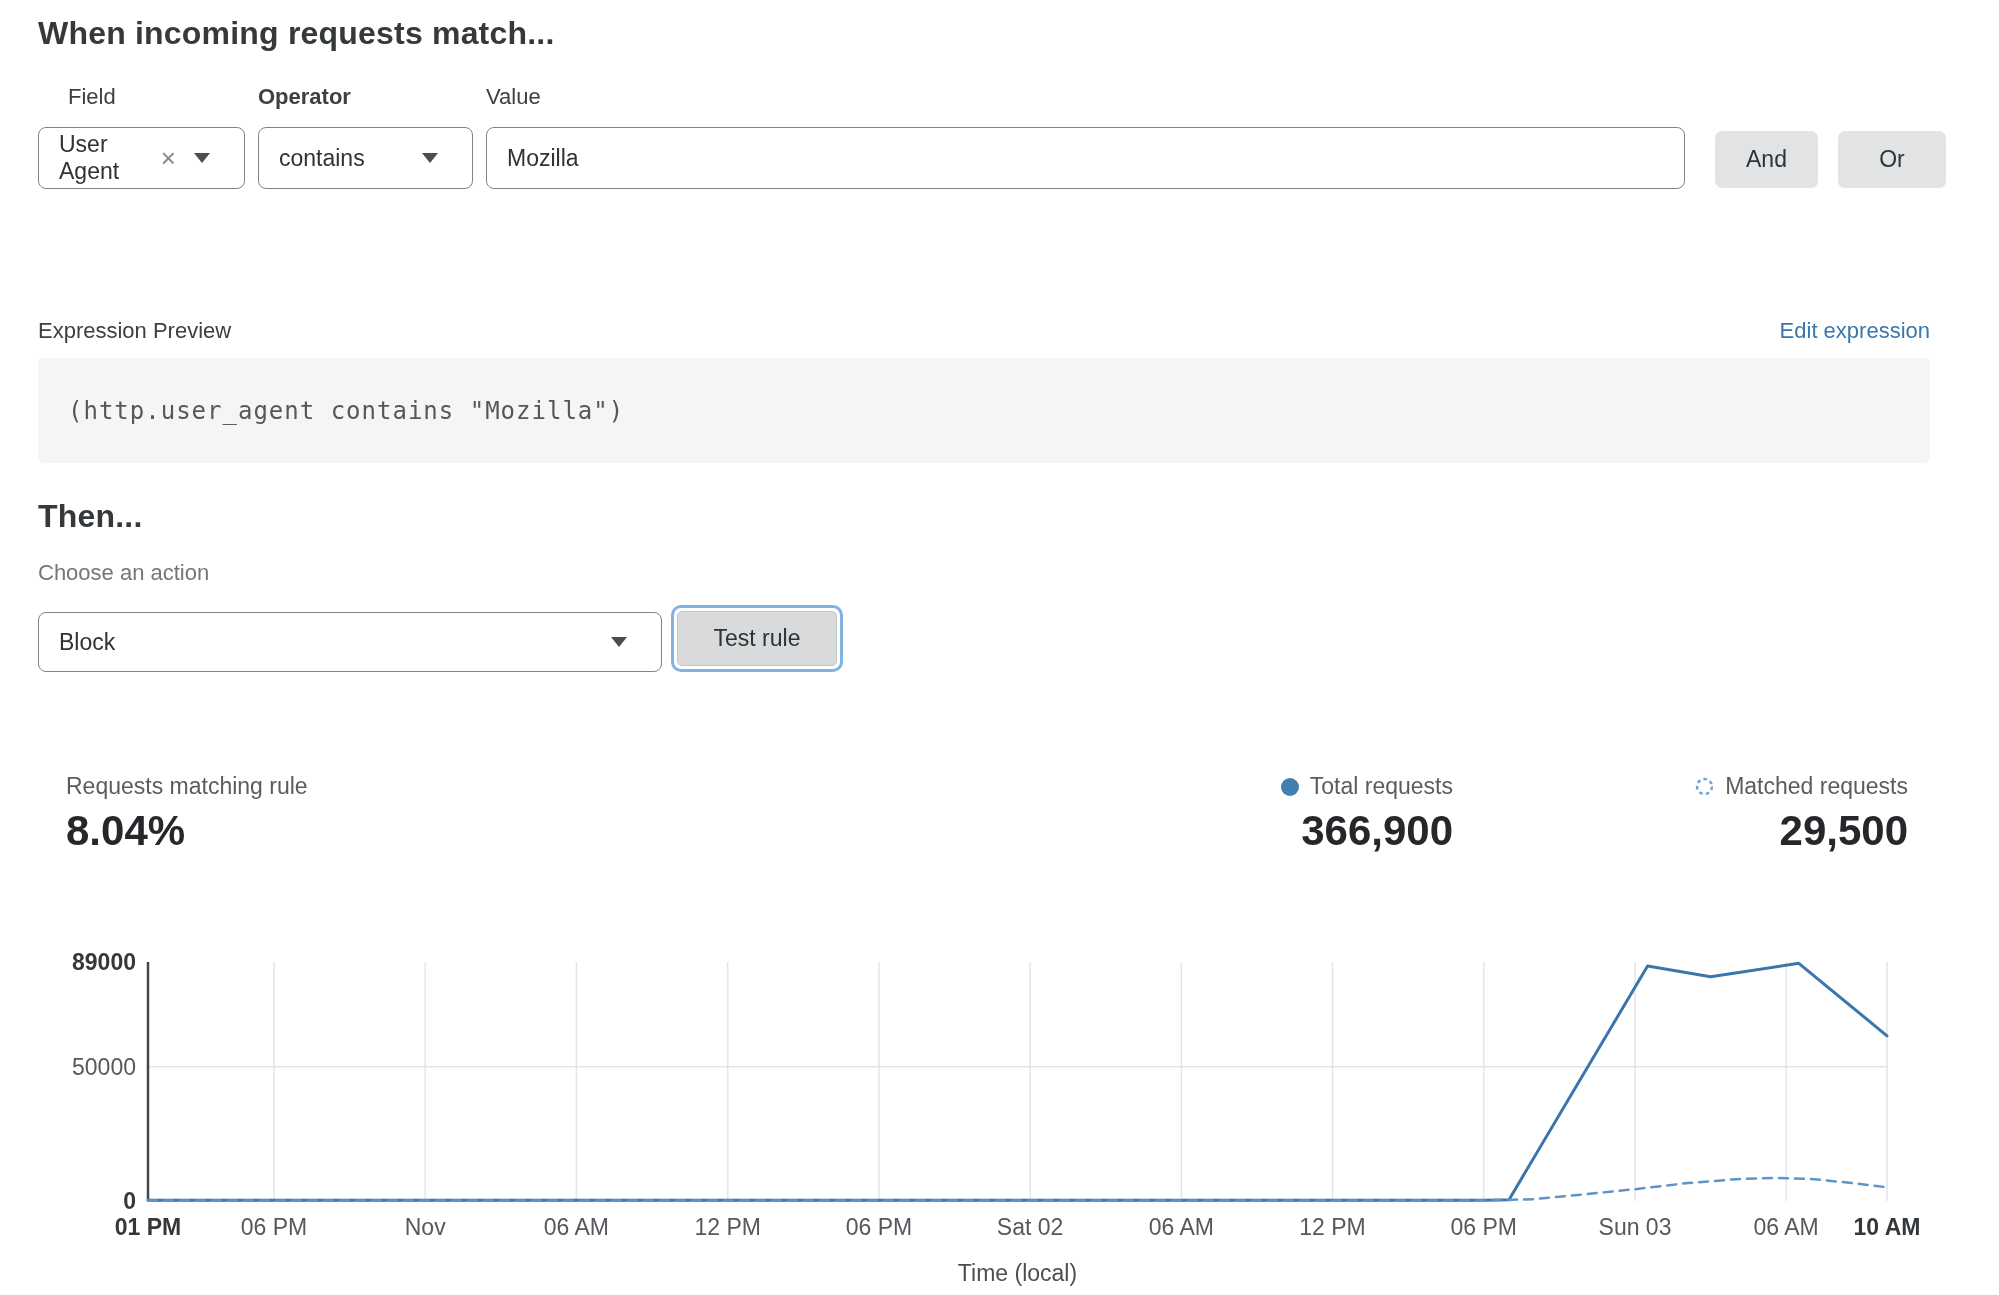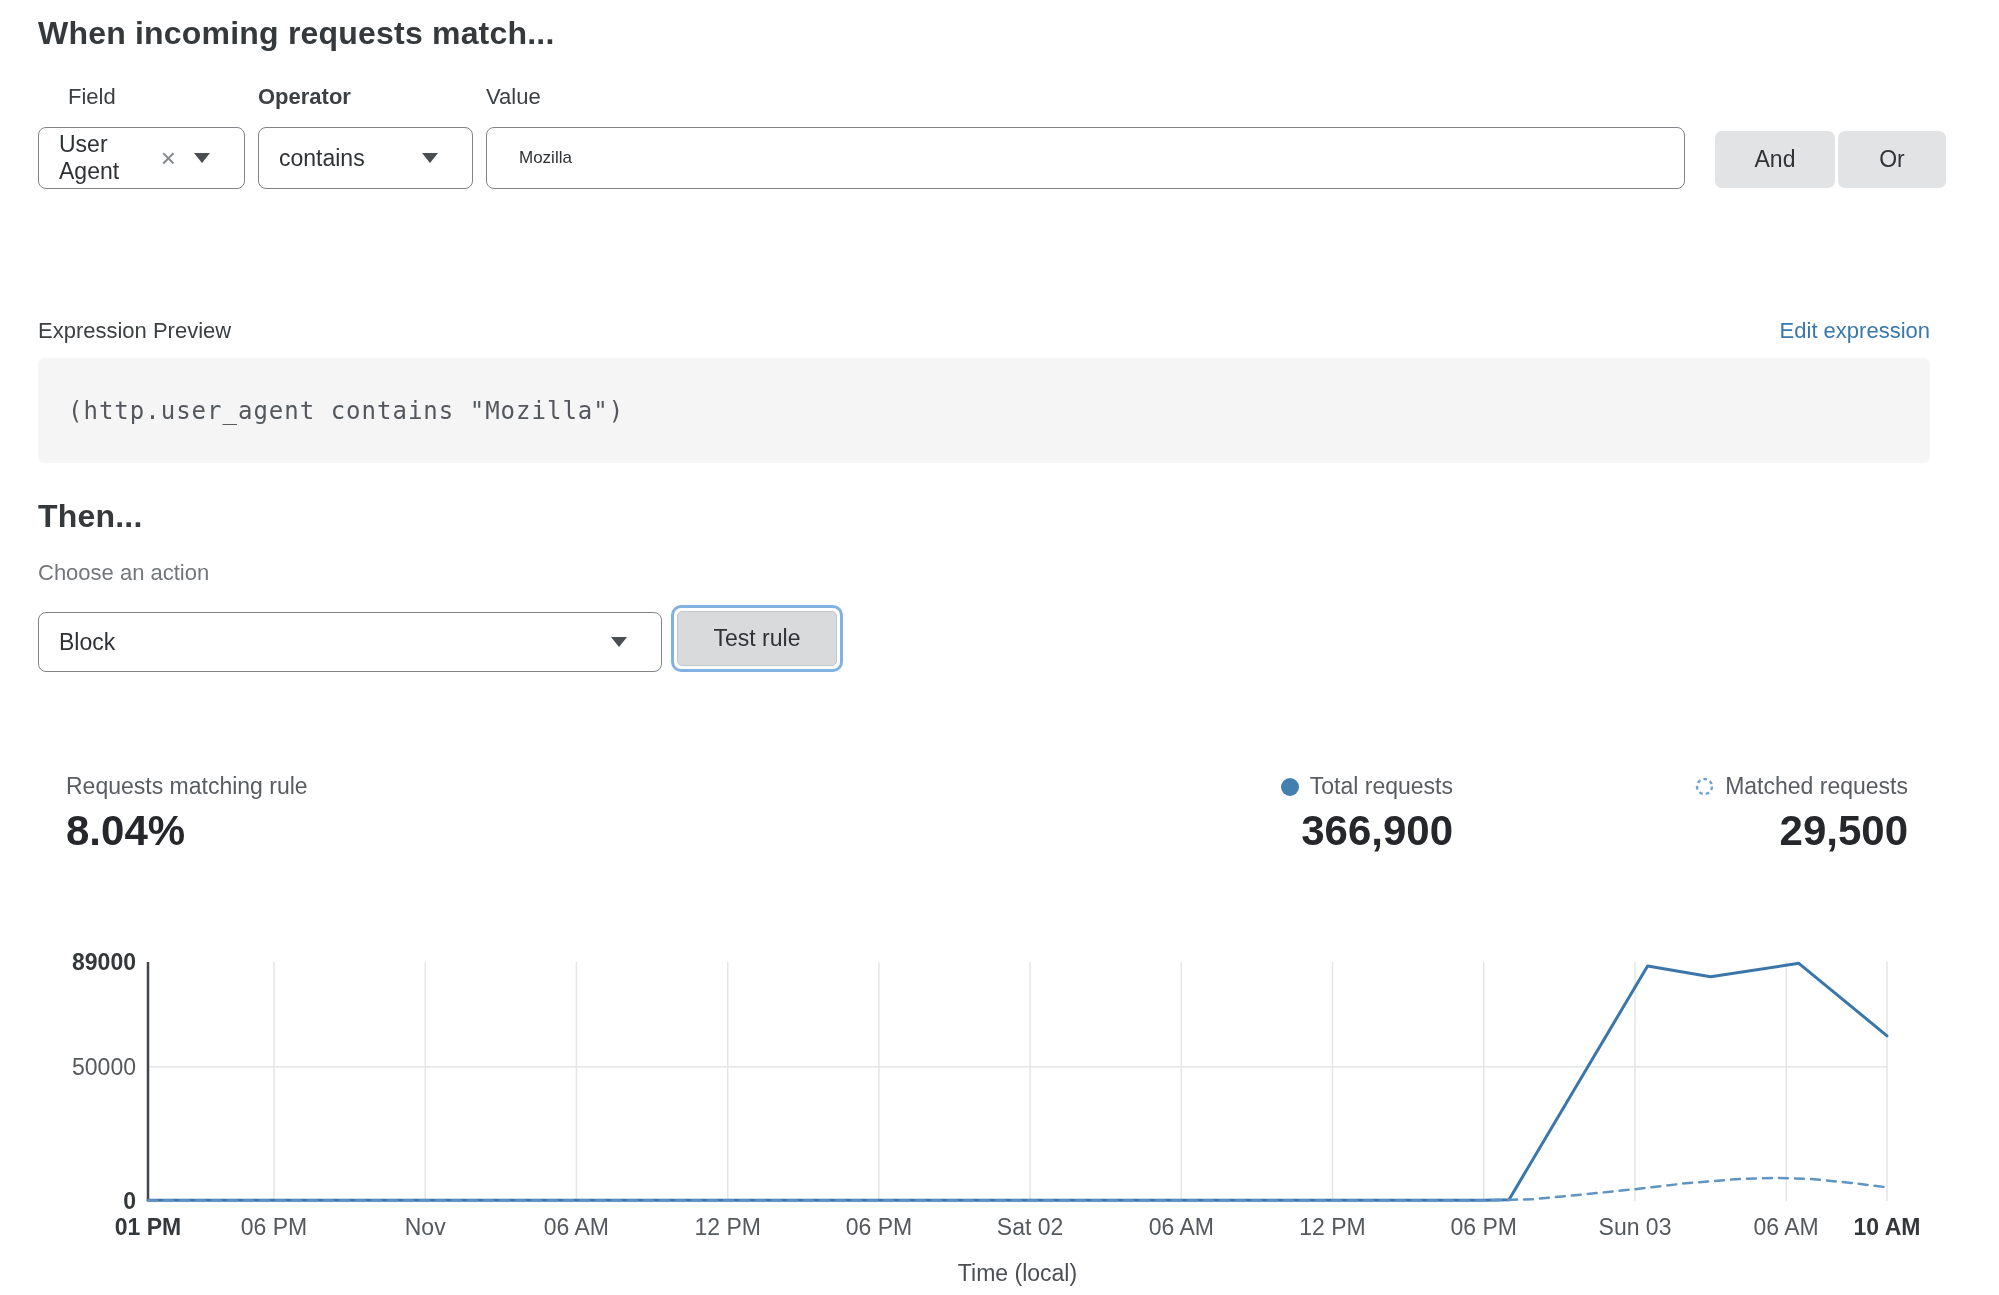--- a/index.html
+++ b/index.html
@@ -20,21 +20,21 @@
     display:flex;align-items:center;padding:0 34px 0 20px;
     font-size:23px;color:#2f3235;cursor:pointer;
   }
   .select .grow{flex:1;}
   .clear-x{color:#84888c;font-size:26px;line-height:1;margin-right:18px;cursor:pointer;}
   .caret{width:0;height:0;border-left:8px solid transparent;border-right:8px solid transparent;border-top:10px solid #4a4e52;}
   .text-input{
     box-sizing:border-box;height:62px;width:100%;
     border:1.5px solid #808488;border-radius:8px;background:#fff;
     font-family:"Liberation Sans", sans-serif;
-    font-size:17px;color:#2f3235;padding:0 32px;outline:none;
+    font-size:23px;color:#2f3235;padding:0 20px;outline:none;
   }
   .gray-btn{
     box-sizing:border-box;height:57px;
     background:#e2e3e4;border:none;border-radius:7px;
     font-family:"Liberation Sans", sans-serif;
     font-size:23px;color:#303335;cursor:pointer;
     display:flex;align-items:center;justify-content:center;
   }
   .link{font-size:22px;color:#3978ad;cursor:pointer;text-decoration:none;}
   .code-box{
@@ -85,21 +85,21 @@
 
   <div class="abs select" style="left:258px;top:127px;width:215px;" role="combobox">
     <span class="grow">contains</span>
     <span class="caret"></span>
   </div>
 
   <div class="abs" style="left:486px;top:127px;width:1199px;">
     <input class="text-input" type="text" value="Mozilla" style="">
   </div>
 
-  <button class="abs gray-btn" style="left:1715px;top:131px;width:120px;">And</button>
+  <button class="abs gray-btn" style="left:1715px;top:131px;width:103px;">And</button>
   <button class="abs gray-btn" style="left:1838px;top:131px;width:108px;">Or</button>
 
   <div class="abs field-label" style="left:38px;top:318px;">Expression Preview</div>
   <a class="abs link" style="top:318px;right:69px;" href="#">Edit expression</a>
 
   <div class="abs code-box" style="left:38px;top:358px;width:1892px;height:105px;">
     <span class="code">(http.user_agent contains "Mozilla")</span>
   </div>
 
   <div class="abs h1" style="left:38px;top:498px;">Then...</div>

